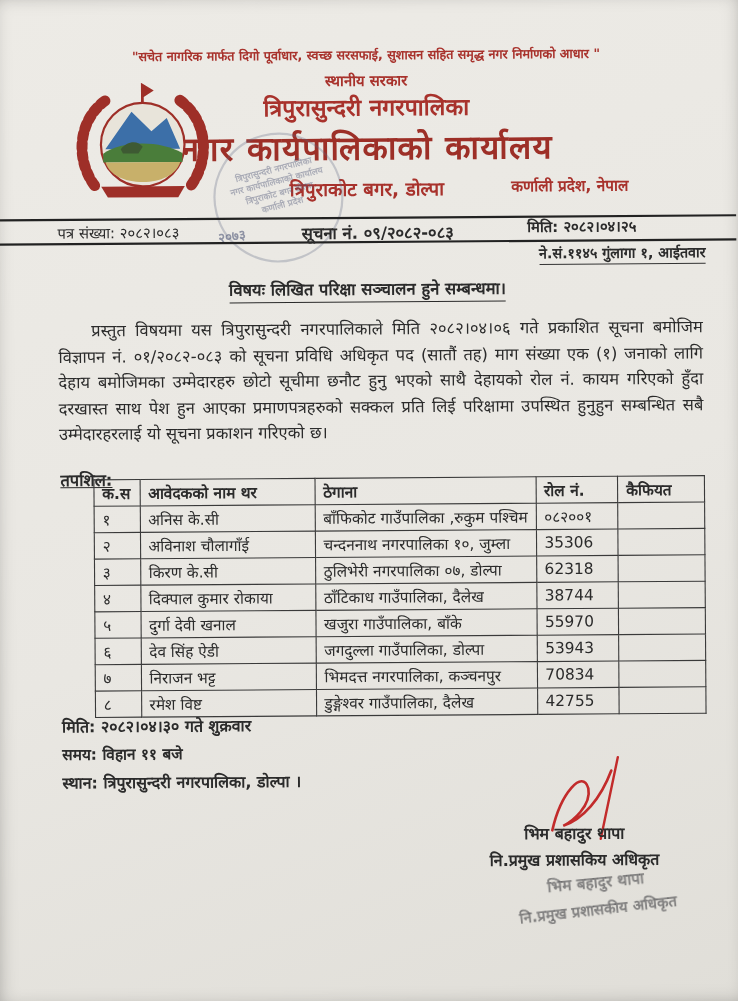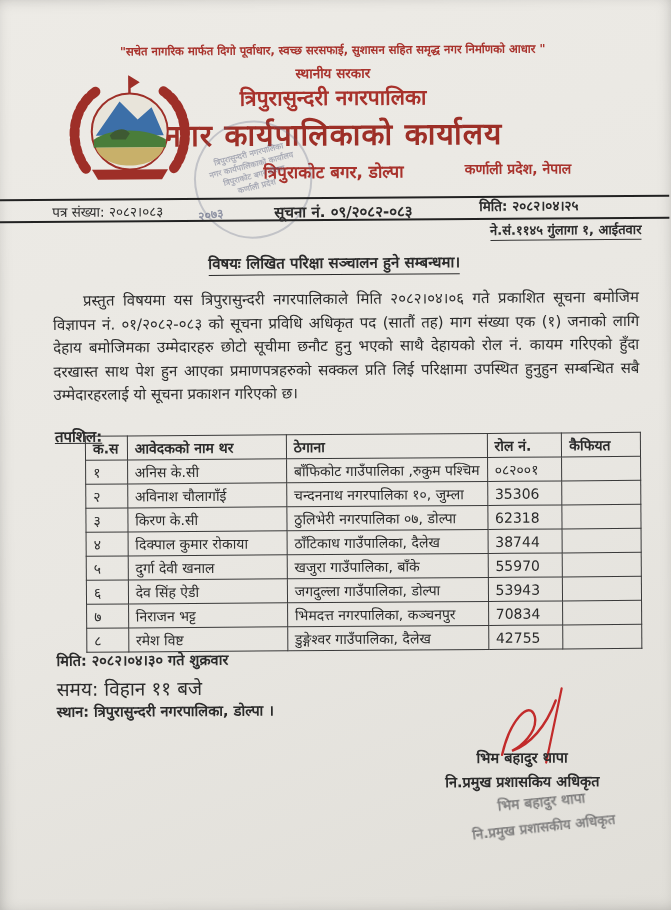--- a/index.html
+++ b/index.html
@@ -50,21 +50,21 @@
   .body-par { position:absolute; left:54px; top:288px; width:586px; font-size:15px; line-height:23.5px; text-align:justify; text-indent:30px; }
 
   .tapasil { position:absolute; left:55px; top:414px; font-size:15px; font-weight:bold; text-decoration:underline;margin-top:10px; }
 
   table.app { position:absolute; left:85px; top:434px; width:556px; border-collapse:collapse; font-size:14px; }
   table.app th, table.app td { border:1.4px solid #3a3a3a; padding:2px 7px; height:22px; text-align:left; font-weight:normal; white-space:nowrap; overflow:hidden; }
   table.app th { font-weight:bold; }
   .col-sn{width:42px;} .col-name{width:168px;} .col-addr{width:182px;} .col-roll{width:79px;} .col-rem{width:85px;}
 
   .exam-date  { position:absolute; left:55px; top:648px; font-size:14.5px; font-weight:bold; }
-  .exam-time  { position:absolute; left:55px; top:674px; font-size:19px; font-weight:normal; }
+  .exam-time  { position:absolute; left:55px; top:674px; font-size:14px; font-weight:bold; }
   .exam-venue { position:absolute; left:55px; top:699px; font-size:14.5px; font-weight:bold; }
 
   .sig-svg { position:absolute; left:488px; top:688px; }
   .sig-name  { position:absolute; left:420px; top:748px; width:200px; text-align:center; font-size:14.5px; font-weight:bold; }
   .sig-title { position:absolute; left:400px; top:772px; width:240px; text-align:center; font-size:14.5px; font-weight:bold; }
   .sig-stamp { position:absolute; left:430px; top:793px; width:220px; text-align:center; transform:rotate(-5deg); color:rgba(70,70,72,.62); filter:blur(.3px); }
   .sig-stamp .l1 { font-size:14px; font-weight:bold; }
   .sig-stamp .l2 { font-size:13.5px; font-weight:bold; margin-top:7px; transform:rotate(-1deg); }
 </style>
 </head>

